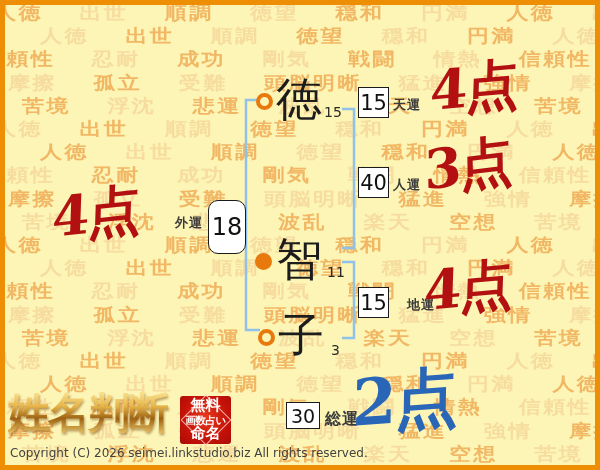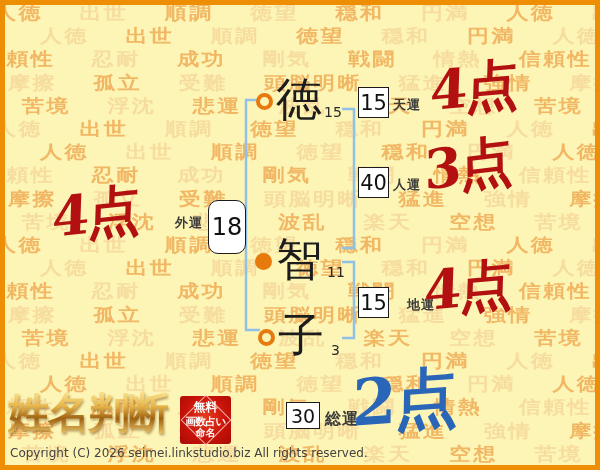--- a/index.html
+++ b/index.html
@@ -96,23 +96,23 @@
   }
   .seal::before {
     content:""; position:absolute; left:50%; top:50%; width:34px; height:34px;
     transform:translate(-50%,-50%) rotate(45deg);
     border:1px solid rgba(255,205,195,0.85);
   }
   .seal-text {
     position:relative; z-index:2; text-align:center; color:#FFFFFF; font-weight:bold;
     line-height:1.15; font-family:"DejaVu Sans", sans-serif;
   }
-  .seal-l1 { font-size:12px; }
+  .seal-l1 { font-size:15px; }
   .seal-l2 { font-size:10.5px; letter-spacing:-0.5px; }
-  .seal-l3 { font-size:10px; }
+  .seal-l3 { font-size:15px;font-family:Liberation Mono, monospace; }
   .copyright {
     position:absolute; z-index:4; left:10px; top:446px;
     font-size:12px; color:#424242; font-family:"DejaVu Sans", sans-serif;
   }
 </style>
 </head>
 <body>
 
 <div class="frame">
 

